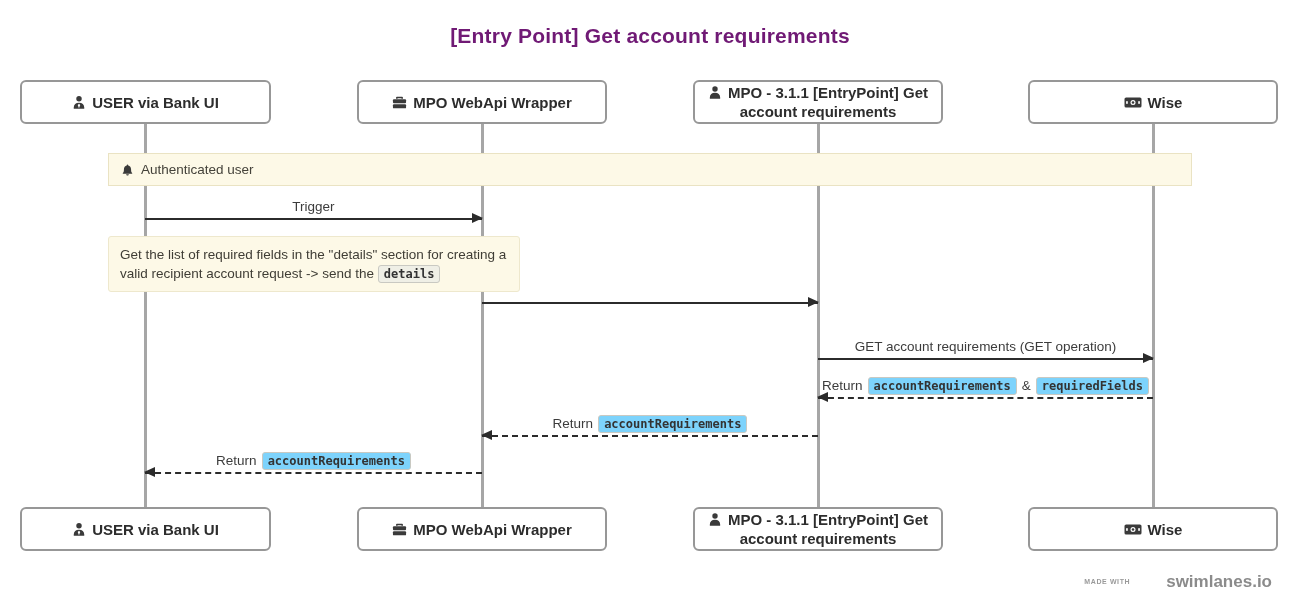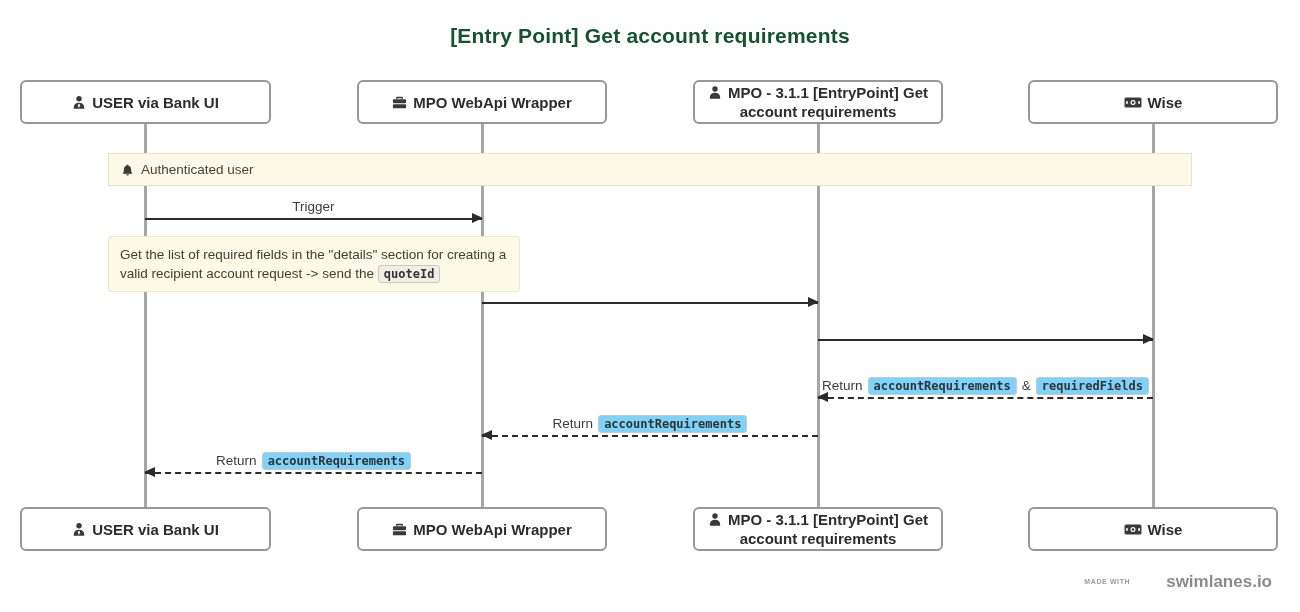--- a/index.html
+++ b/index.html
@@ -2,21 +2,21 @@
 <html><head>
 <meta charset="utf-8">
 <style>
   html,body{margin:0;padding:0;background:#ffffff;}
   .stage{
     position:relative;width:1300px;height:612px;background:#ffffff;overflow:hidden;
     font-family:"Liberation Sans","DejaVu Sans",sans-serif;color:#333;
   }
   .diagram-title{
     position:absolute;left:0;top:24px;width:100%;text-align:center;
-    font-size:21px;font-weight:bold;color:#14532d;letter-spacing:.2px;
+    font-size:21px;font-weight:bold;color:#701a75;letter-spacing:.2px;
   }
   
   .lifeline{position:absolute;width:3px;background:#a6a6a6;top:124px;height:383px;}
   
   .actor-box{
     position:absolute;height:44px;background:#ffffff;border:2px solid #979797;
     border-radius:6px;box-sizing:border-box;display:flex;align-items:center;justify-content:center;
     font-size:15px;font-weight:bold;color:#2d2d2d;text-align:center;line-height:19px;
     padding:2px 10px;z-index:3;
   }
@@ -129,30 +129,31 @@
 
   <div class="msg" style="left:145px;top:197px;width:337px">
     <div class="msg-label">Trigger</div>
     <div class="msg-line solid">
         <i class="head-right"></i>
       </div>
   </div>
 
   <div class="note">
     <span>Get the list of required fields in the "details" section for creating a valid recipient account request -&gt; send the</span>
-    <span class="chip">quoteId</span>
+    <span class="chip">details</span>
   </div>
 
   <div class="msg" style="left:482px;top:300px;width:336px">
     <div class="msg-line solid">
         <i class="head-right"></i>
       </div>
   </div>
 
   <div class="msg" style="left:818px;top:337px;width:335px">
+    <div class="msg-label">GET account requirements (GET operation)</div>
     <div class="msg-line solid">
         <i class="head-right"></i>
       </div>
   </div>
 
   <div class="msg" style="left:818px;top:376px;width:335px">
     <div class="msg-label">
       <span>Return</span>
       <span class="chip">accountRequirements</span>
       <span>&amp;</span>

